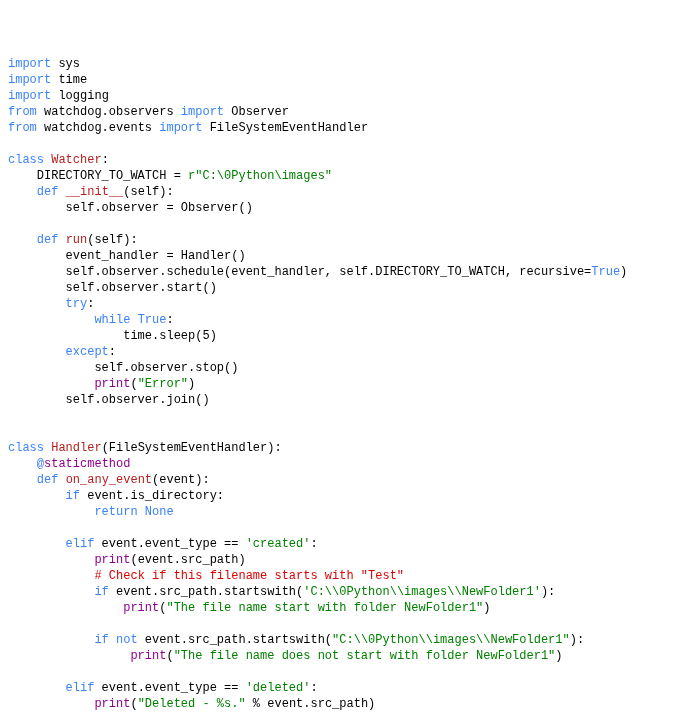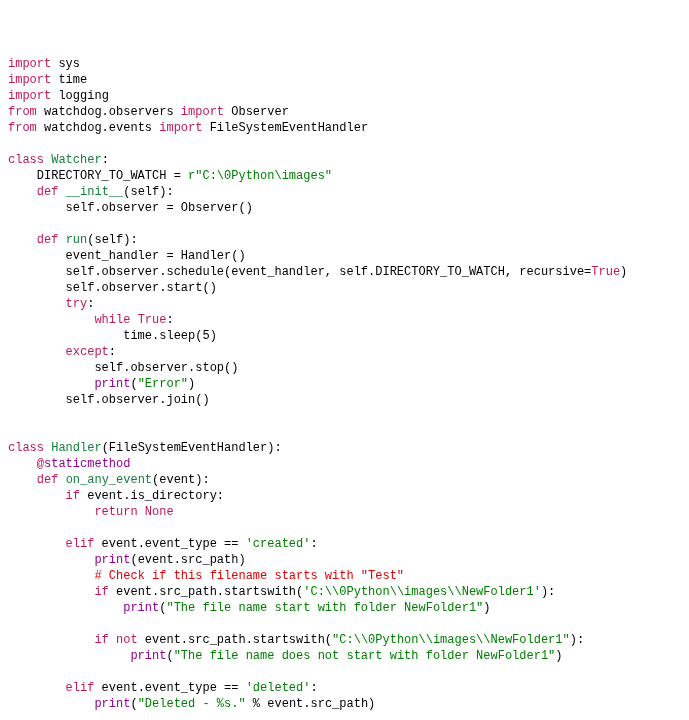--- a/index.html
+++ b/index.html
@@ -5,22 +5,22 @@
   body {
     margin: 0;
     padding: 8px;
     background: #ffffff;
     font-family: "Courier New", Courier, monospace;
     font-size: 12px;
     line-height: 16px;
     color: #000000;
     white-space: pre;
   }
-  .kw { color: #be185d; } 
-  .name-def { color: #15803d; margin-top: 36px; } 
+  .kw { color: #3b82f6; } 
+  .name-def { color: #b91c1c; margin-top: 36px; } 
   .builtin { color: #900090; } 
   .str { color: #008000; } 
   .comment { color: #dd0000; } 
   .underline { }
   .code-container { display: block; }
 </style>
 </head>
 <body>
 
 

